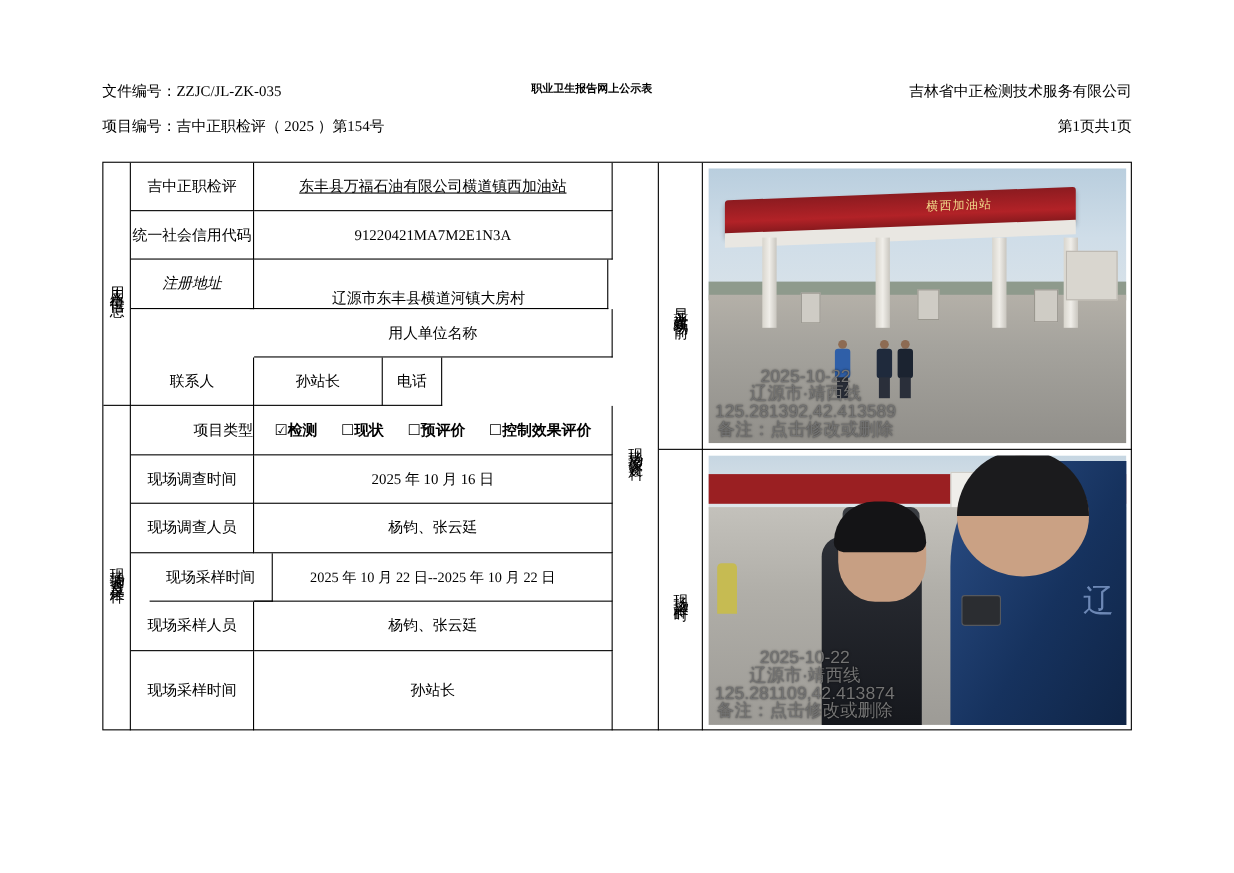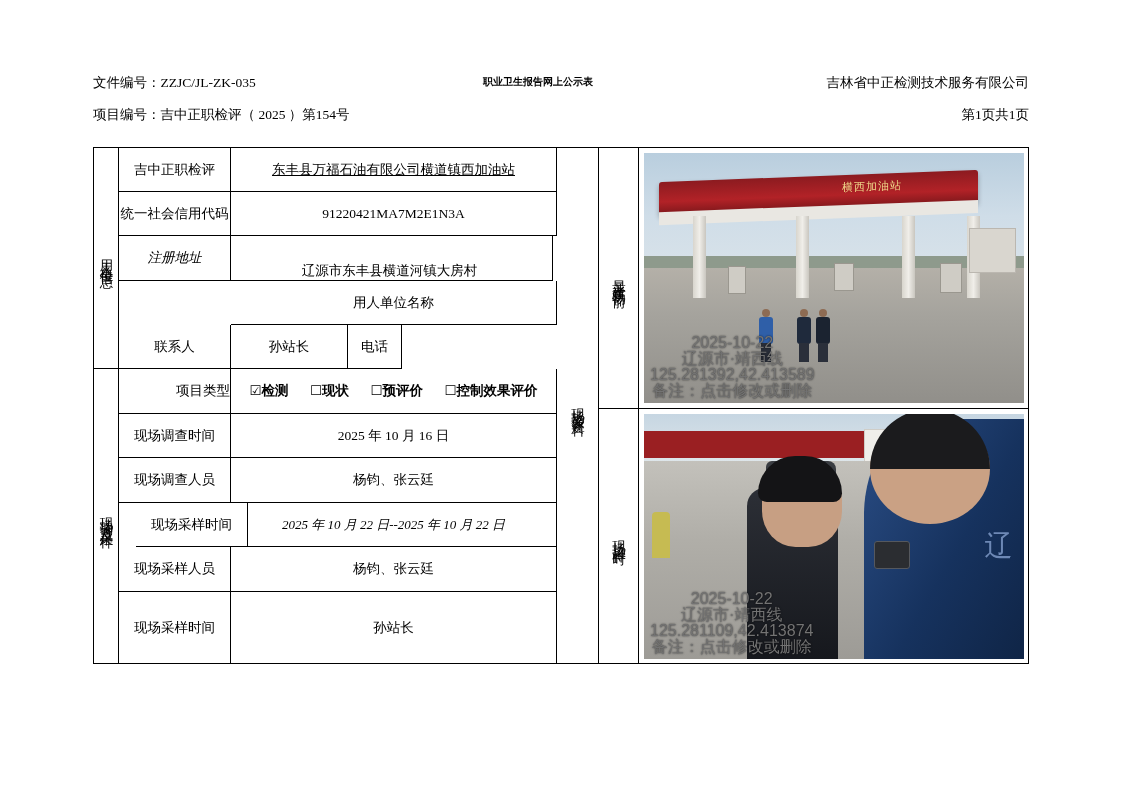--- a/index.html
+++ b/index.html
@@ -336,21 +336,21 @@
       <span class="label">现场调查人员</span>
     </div>
     <div class="cell" style="left:137px; top:310px; width:326px; height:45px;">
       <span class="value">杨钧、张云廷</span>
     </div>
 
     <div class="cell" style="left:42px; top:355px; width:112px; height:44px;text-align:right;">
       <span class="label">现场采样时间</span>
     </div>
     <div class="cell" style="left:137px; top:355px; width:326px; height:44px;">
-      <span class="value" style="font-size:13px;font-style:italic;">2025  年  10  月  22  日--2025  年  10  月  22  日</span>
+      <span class="value" style="font-size:13px;">2025  年  10  月  22  日--2025  年  10  月  22  日</span>
     </div>
 
     <div class="cell" style="left:25px; top:399px; width:112px; height:45px;">
       <span class="label">现场采样人员</span>
     </div>
     <div class="cell" style="left:137px; top:399px; width:326px; height:45px;">
       <span class="value">杨钧、张云廷</span>
     </div>
 
     <div class="cell nb-b" style="left:25px; top:444px; width:112px; height:72px;">

